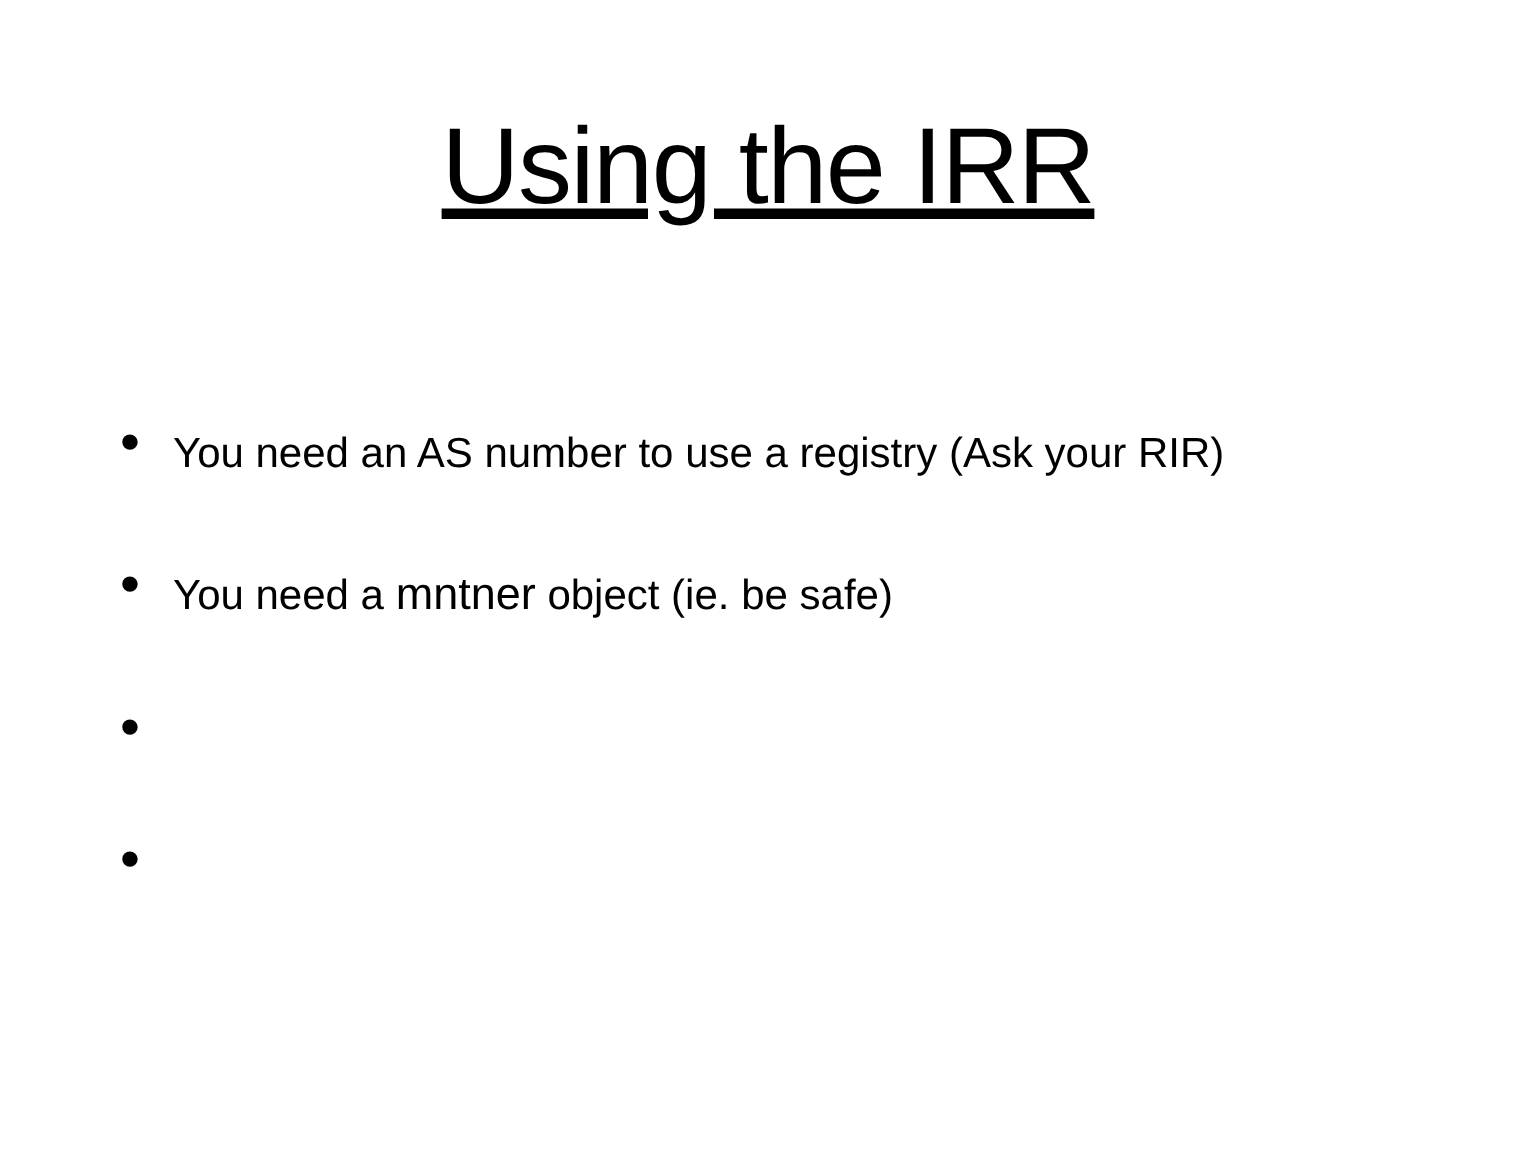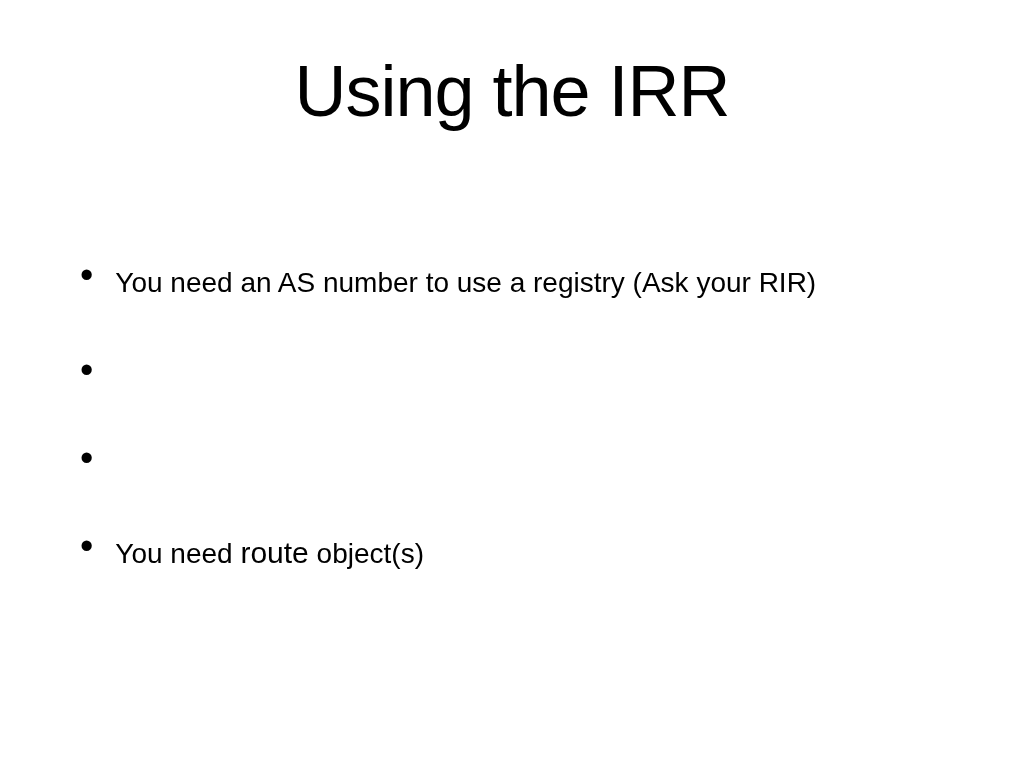--- a/index.html
+++ b/index.html
@@ -17,23 +17,24 @@
     }
     .slide {
       width: 100%;
       height: 100%;
       padding: 50px 70px 50px 70px;
     }
     .title {
       font-size: 72px;
       font-weight: 400;
       text-align: center;
-      margin-top: 0;
+      margin-top: 20px;
       margin-bottom: 130px;
       letter-spacing: -1px;
+      text-decoration: underline;
     }
     .bullet-list {
       list-style: none;
       padding-left: 10px;
     }
     .bullet-item {
       display: flex;
       align-items: flex-start;
       margin-bottom: 56px;
     }
@@ -58,22 +59,22 @@
 
 <div class="slide">
   <h1 class="title">Using the IRR</h1>
   <ul class="bullet-list">
     <li class="bullet-item">
       <span class="bullet-dot">•</span>
       <span class="bullet-text"><span>You need an AS number to use a registry  (Ask your RIR)</span><span class="kw"></span><span></span></span>
     </li>
     <li class="bullet-item">
       <span class="bullet-dot">•</span>
+      <span class="bullet-text"><span>You need a </span><span class="kw">mntner</span><span> object (ie. be safe)</span></span>
     </li>
     <li class="bullet-item">
       <span class="bullet-dot">•</span>
     </li>
     <li class="bullet-item">
       <span class="bullet-dot">•</span>
-      <span class="bullet-text"><span>You need </span><span class="kw">route</span><span> object(s)</span></span>
     </li>
   </ul>
 </div>
 
 </body></html>

